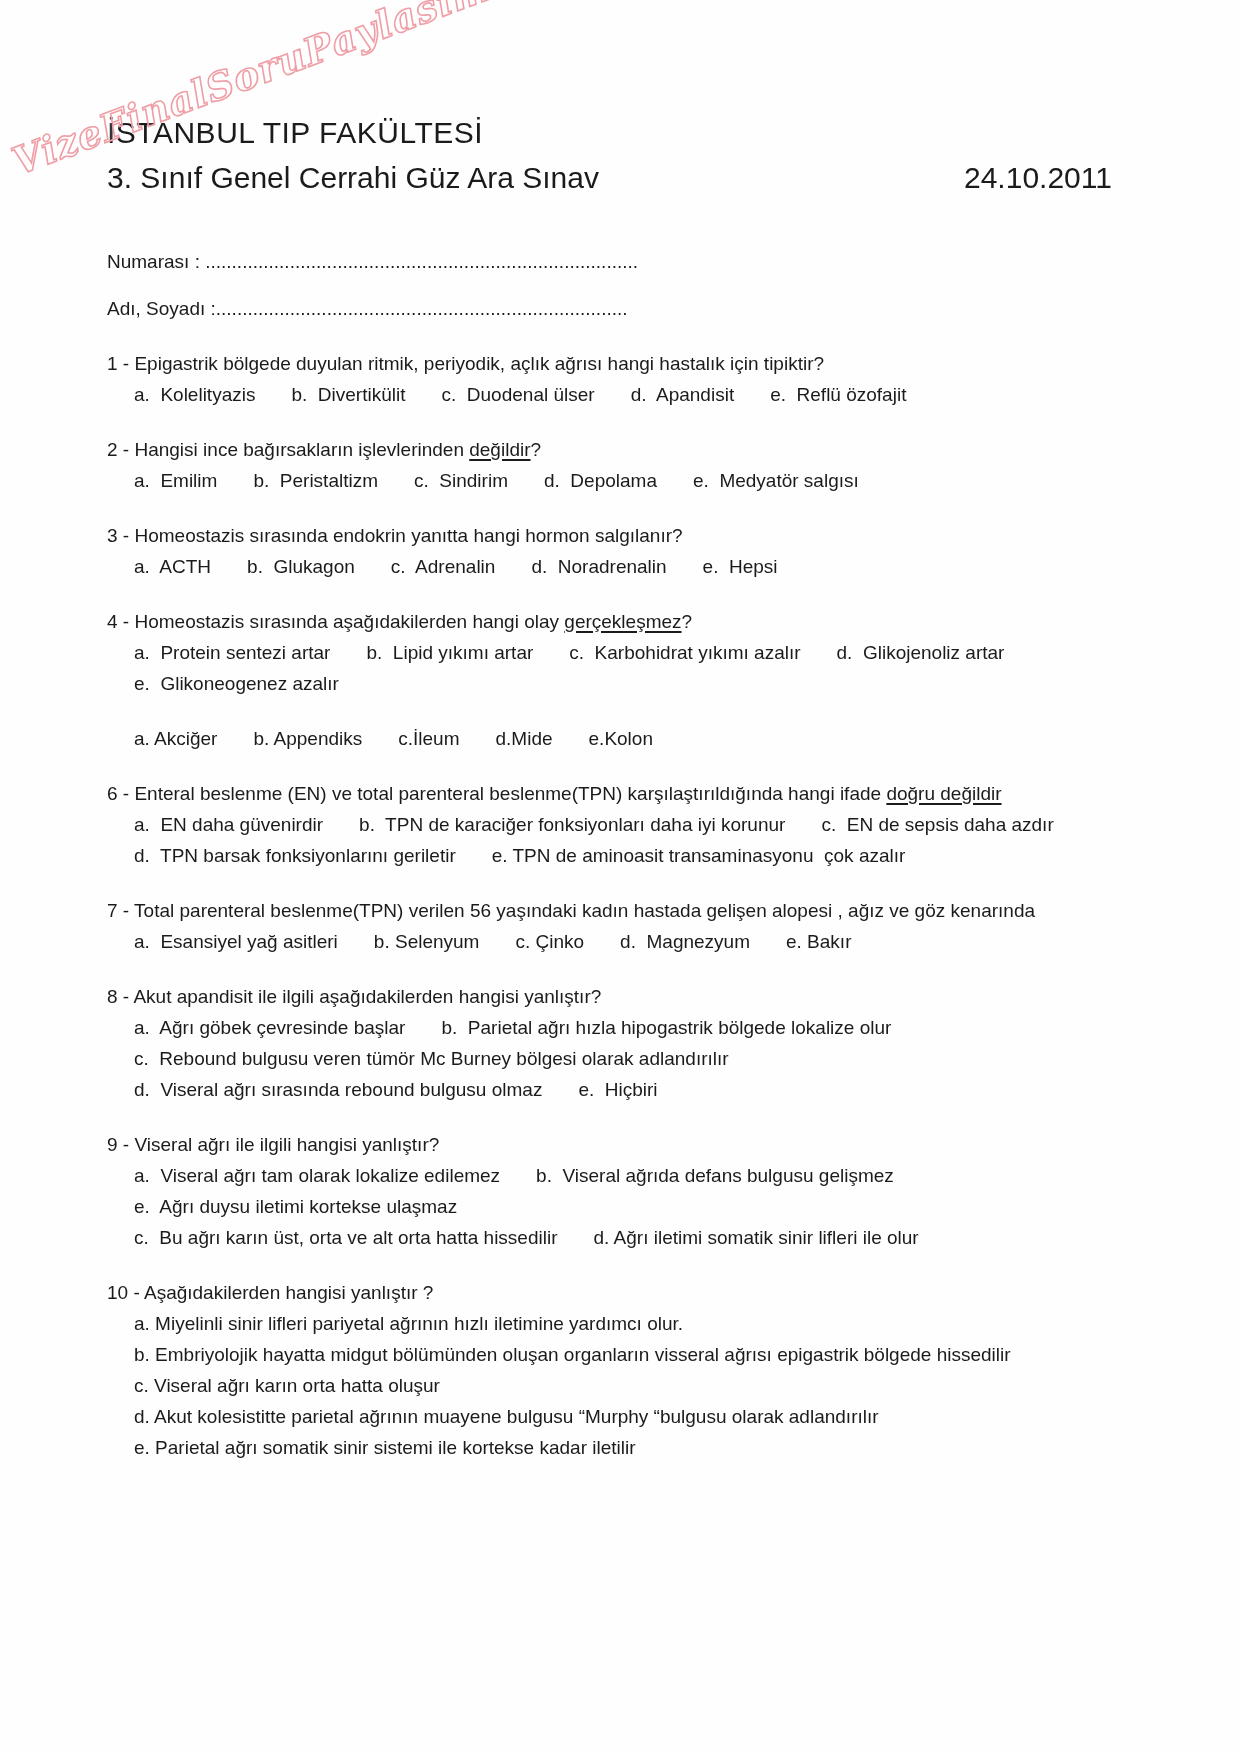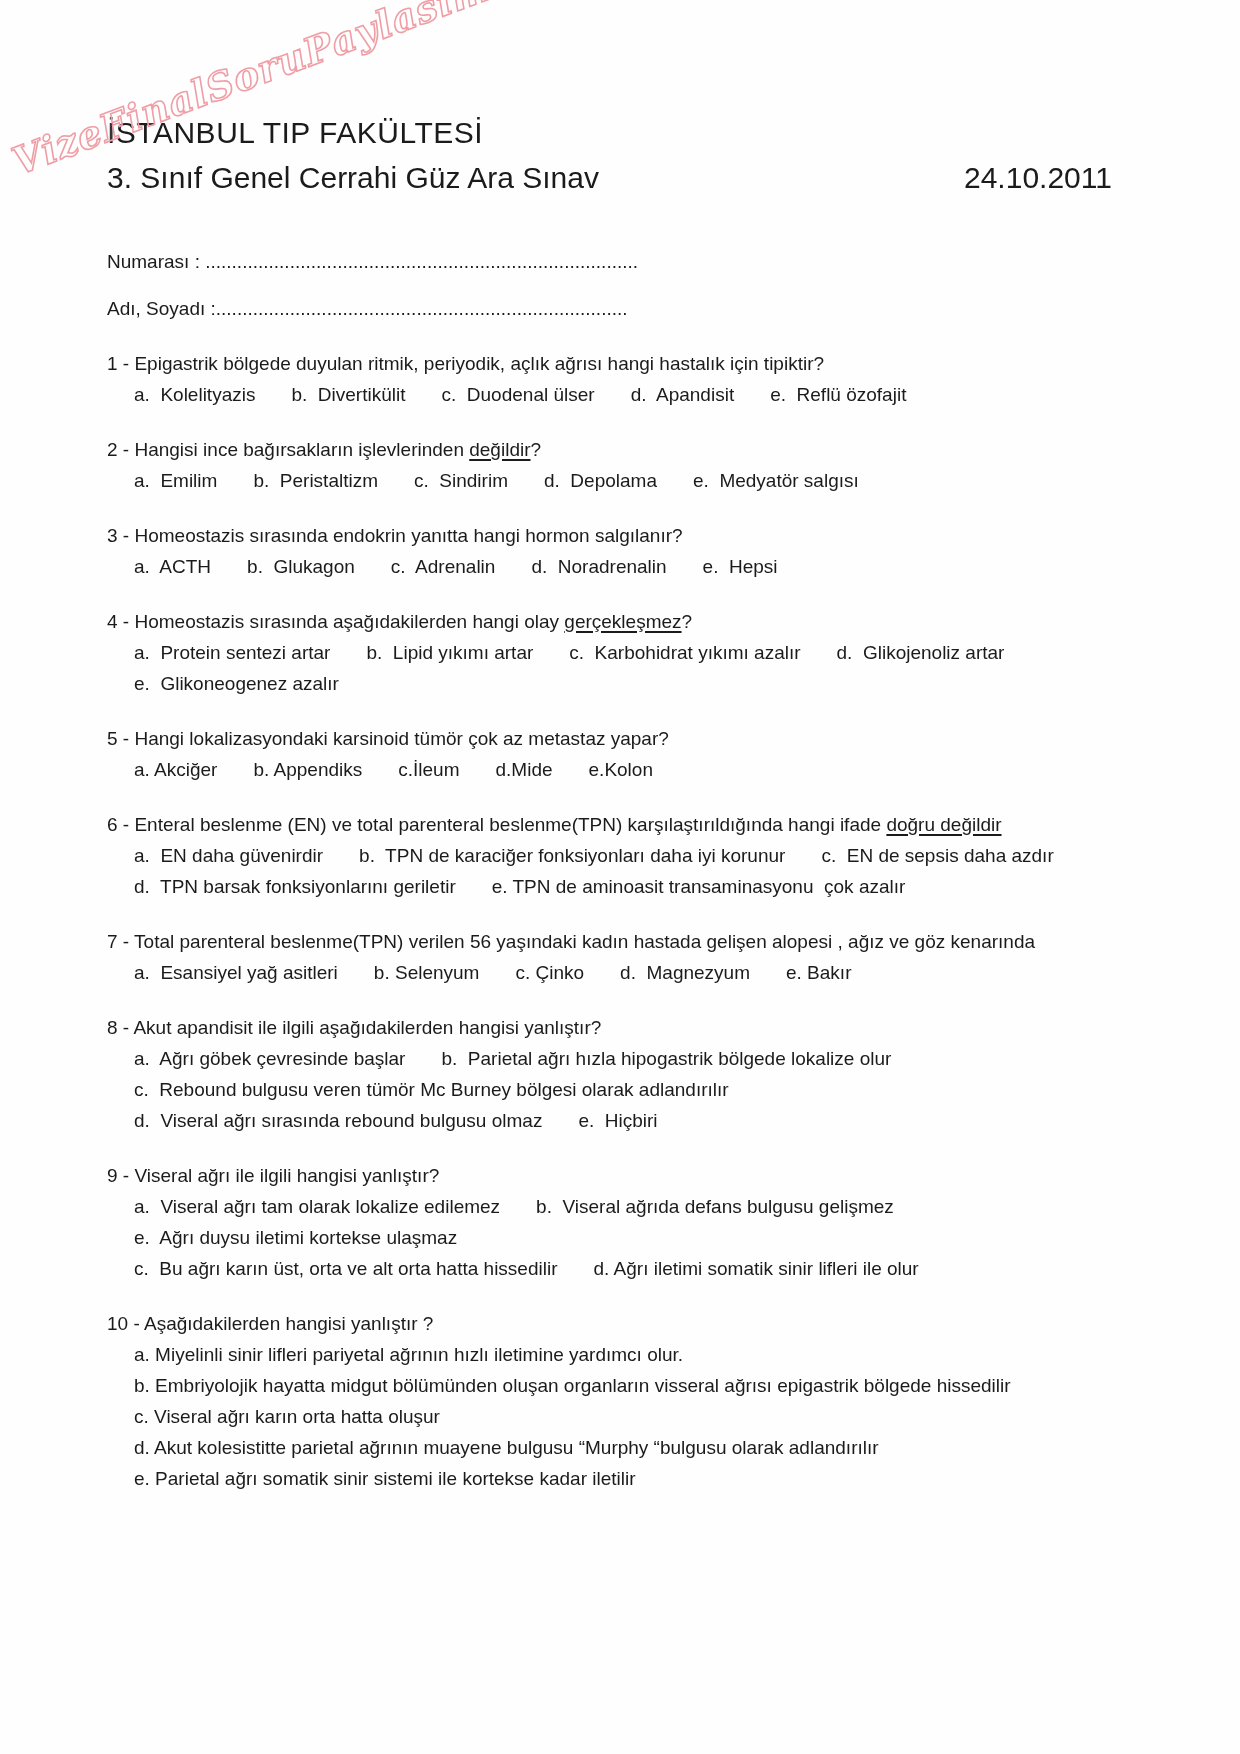--- a/index.html
+++ b/index.html
@@ -101,21 +101,20 @@
             <span class="opt">a.  Protein sentezi artar</span>
             <span class="opt">b.  Lipid yıkımı artar</span>
             <span class="opt">c.  Karbohidrat yıkımı azalır</span>
             <span class="opt">d.  Glikojenoliz artar</span>
           </div>
           <div class="opt-line">
             <span class="opt">e.  Glikoneogenez azalır</span>
           </div>
         </div>
         <div class="question-block">
-          <div class="q-line"><span>5 - Hangi lokalizasyondaki karsinoid tümör çok az metastaz yapar?</span></div>
           <div class="opt-line">
             <span class="opt">a. Akciğer</span>
             <span class="opt">b. Appendiks</span>
             <span class="opt">c.İleum</span>
             <span class="opt">d.Mide</span>
             <span class="opt">e.Kolon</span>
           </div>
         </div>
         <div class="question-block">
           <div class="q-line"><span>6 - Enteral beslenme (EN) ve total parenteral beslenme(TPN) karşılaştırıldığında hangi ifade </span><span class="u">doğru değildir</span></div>

